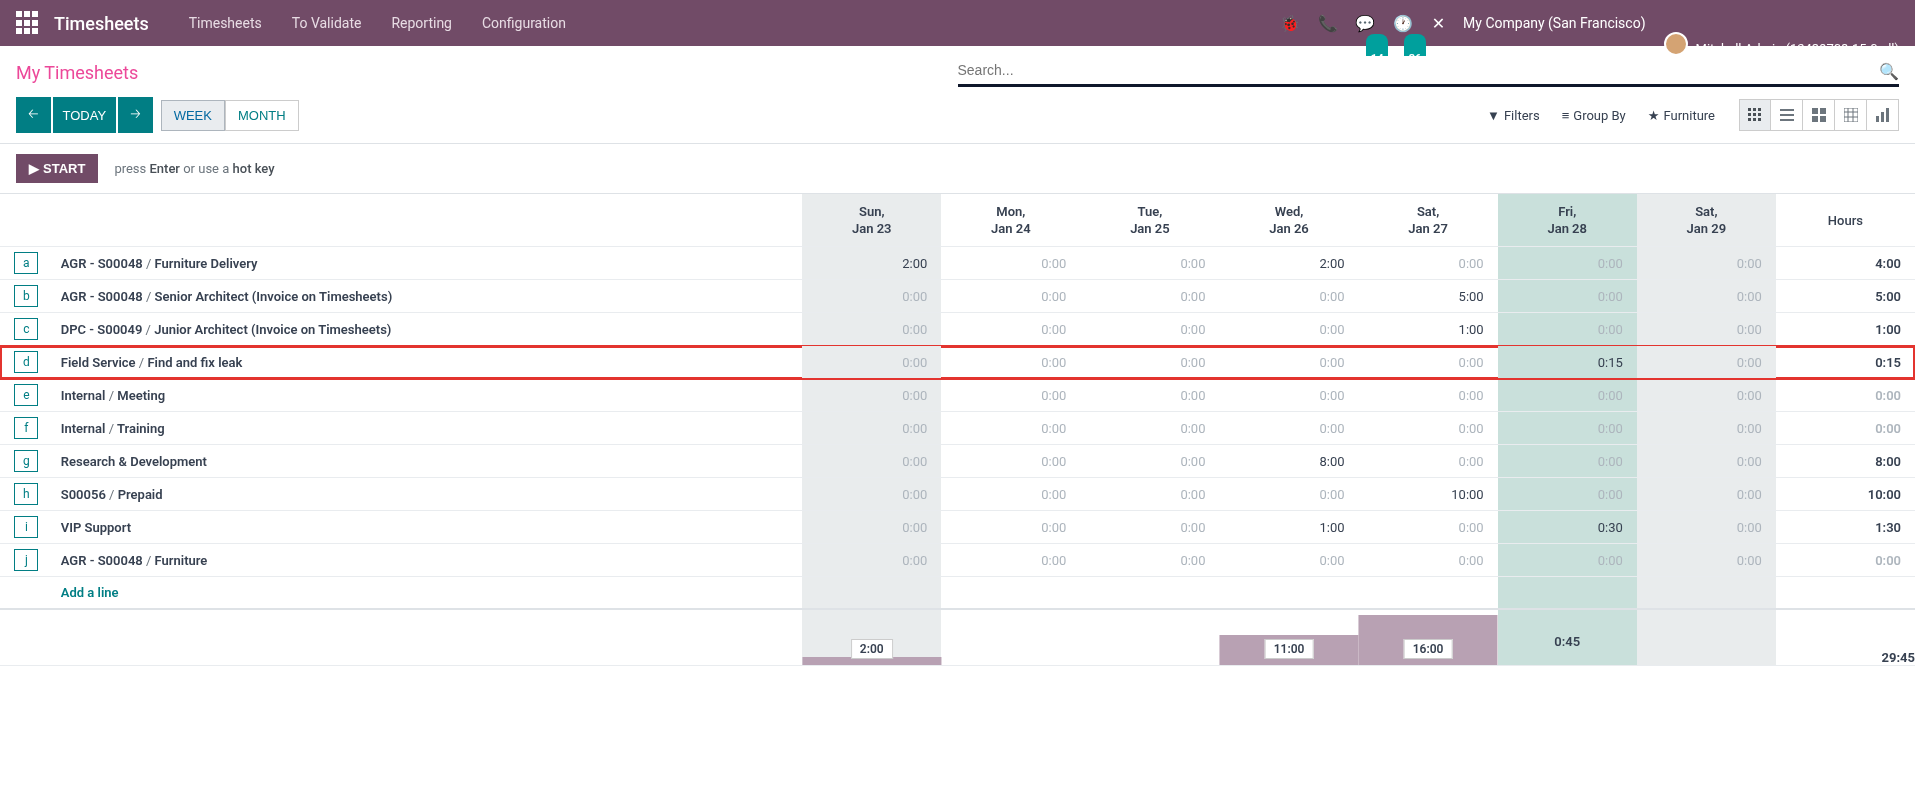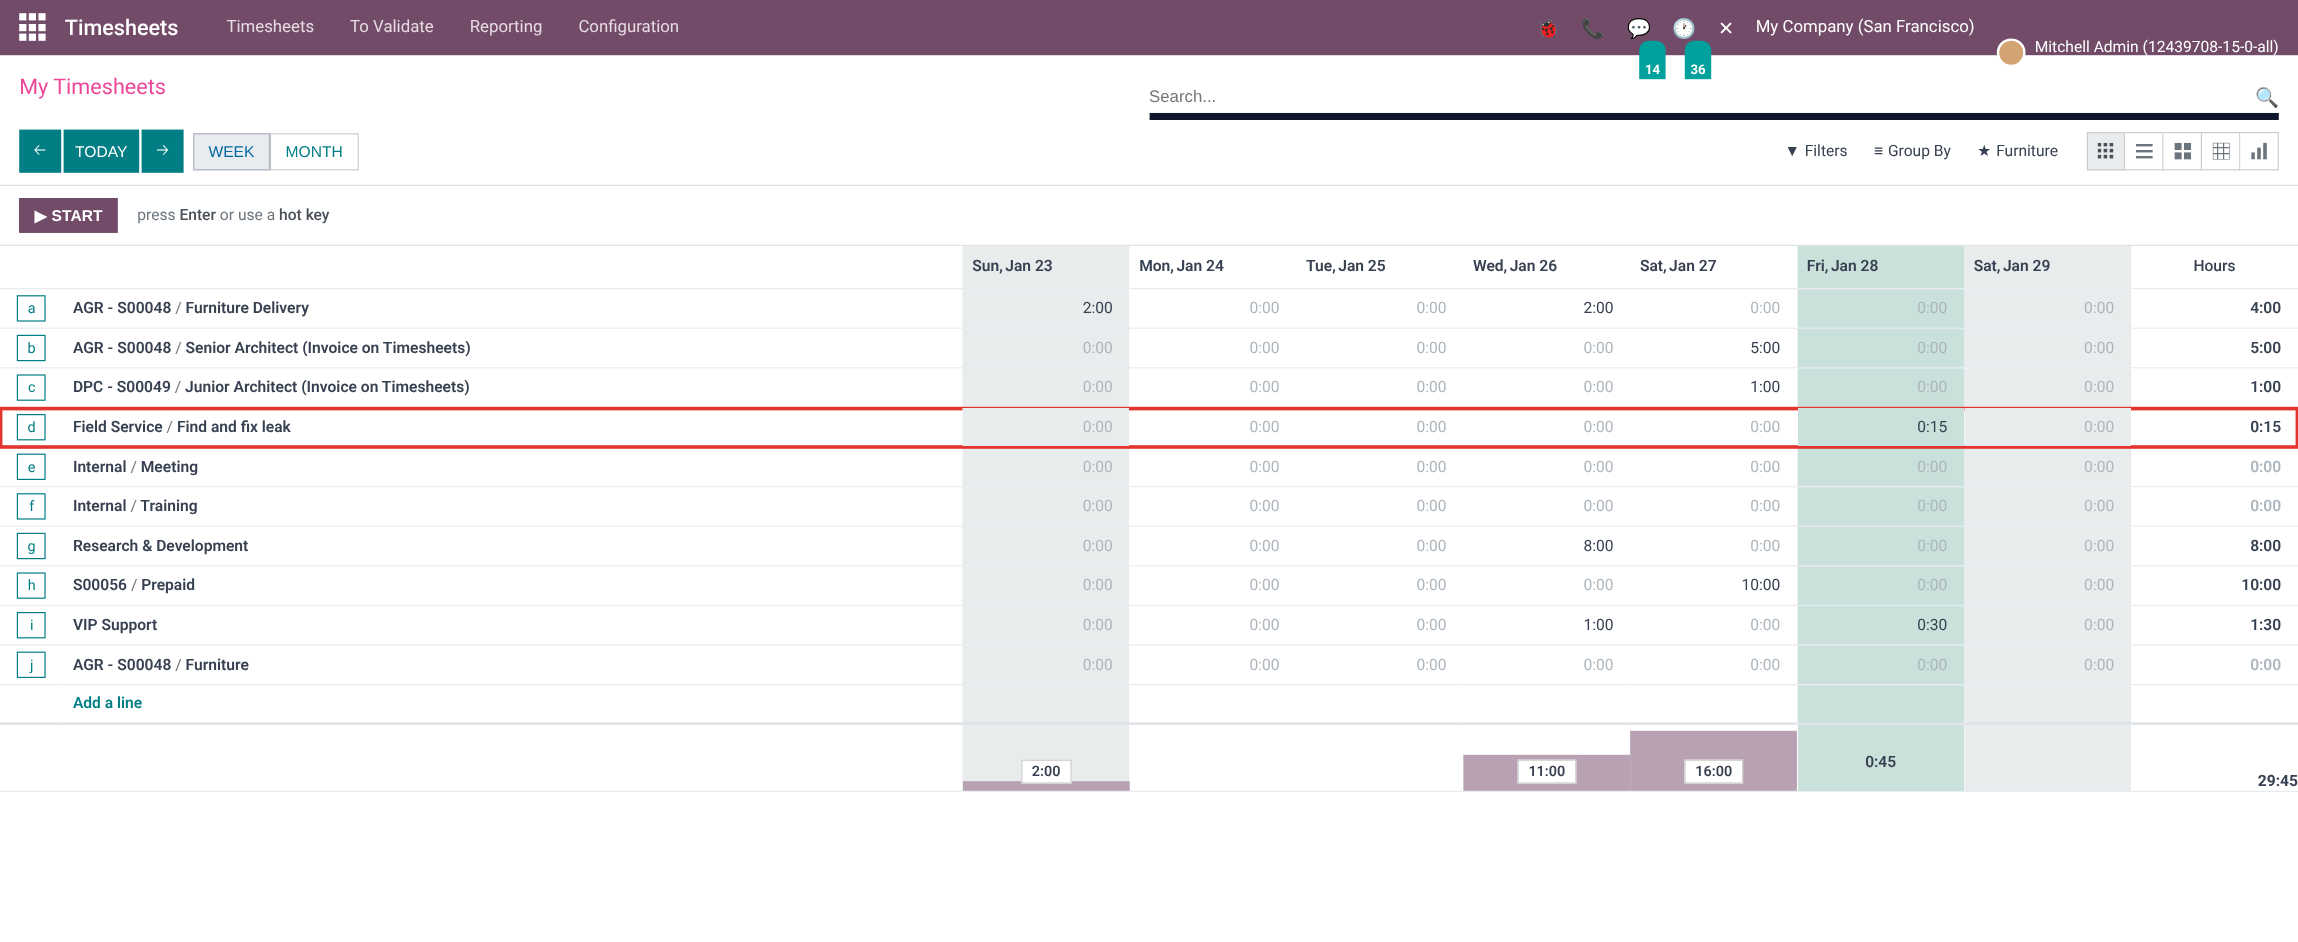--- a/index.html
+++ b/index.html
@@ -10,29 +10,29 @@
 .topnav .apps-icon { width: 24px; height: 24px; display: flex; flex-wrap: wrap; gap: 2px; cursor: pointer; }
 .topnav .apps-icon span { width: 6px; height: 6px; background: #fff; }
 .topnav .brand { font-size: 18px; font-weight: 500; margin-left: 14px; cursor: pointer; }
 .topnav .menu { display: flex; gap: 30px; margin-left: 40px; }
 .topnav .menu a { color: #e8dce4; text-decoration: none; font-size: 14px; cursor: pointer; }
 .topnav .spacer { flex: 1; }
 .topnav .tray { display: flex; align-items: center; gap: 18px; }
 .topnav .tray-icon { cursor: pointer; position: relative; font-size: 16px; }
 .topnav .badge { position: absolute; top: -8px; left: 10px; background: #00a09d; color: #fff; font-size: 11px; font-weight: bold; padding: 18px 5px; border-radius: 8px; margin-top: 28px; }
 .topnav .company { font-size: 14px; cursor: pointer; }
-.topnav .user { display: flex; align-items: flex-start; gap: 8px; cursor: pointer; margin-top: 42px; }
+.topnav .user { display: flex; align-items: flex-end; gap: 8px; cursor: pointer; margin-top: 42px; }
 .topnav .avatar { width: 24px; height: 24px; border-radius: 50%; background: #d4a373; border: 2px solid #fff; }
 
 
 .control-panel { display: flex; padding: 10px 16px 0; }
 .cp-left { flex: 1; }
 .cp-right { flex: 1; }
 .breadcrumb { font-size: 18px; color: #ec4899; padding: 6px 0; }
-.search-wrap { position: relative; border-bottom: 6px solid #0f172a; margin-top: 10px; }
+.search-wrap { position: relative; border-bottom: 3px solid #0f172a; }
 .search-input { width: 100%; border: none; padding: 6px 0; font-size: 14px; outline: none; }
 .search-icon { position: absolute; right: 0; top: 6px; font-size: 16px; cursor: pointer; }
 
 .control-panel2 { display: flex; padding: 8px 16px 10px; align-items: center; }
 .nav-btns { display: flex; gap: 2px; }
 .btn-teal { background: #017e84; color: #fff; border: none; padding: 7px 10px; font-size: 13px; cursor: pointer; font-weight: 500; }
 .btn-teal.arrow { padding: 7px 12px; }
 .scale-btns { display: flex; margin-left: 8px; }
 .scale-btn { border: 1px solid #ccc; background: #fff; padding: 7px 12px; font-size: 13px; cursor: pointer; color: #017e84; }
 .scale-btn.active { background: #e9ecef; color: #0369a1; border-color: #adb5bd; }
@@ -52,21 +52,21 @@
 
 
 .grid-wrap { overflow-x: auto; }
 table.grid { border-collapse: collapse; width: 100%; table-layout: fixed; }
 table.grid th, table.grid td { border-bottom: 1px solid #e9ecef; }
 table.grid th { font-weight: 500; padding: 10px 8px; text-align: center; color: #374151; }
 table.grid th.row-head-col { width: 44px; }
 table.grid th.name-col { width: 625px; }
 table.grid th.day-col { width: 116px; }
 table.grid th.total-col { width: 116px; }
-.day-head { display: flex; flex-direction: row; gap: 2px; font-weight: 600; }
+.day-head { display: flex; flex-direction: column; gap: 2px; font-weight: 600; }
 .col-sun { background: #e9eced; }
 .col-fri { background: #c9e0db; }
 .col-sat { background: #e9eced; }
 .row-hot { width: 24px; height: 22px; border: 1px solid #017e84; color: #017e84; background: #fff; display: inline-flex; align-items: center; justify-content: center; font-size: 12px; cursor: pointer; }
 td.row-head { text-align: center; padding: 5px 8px; }
 td.row-name { padding: 5px 8px; font-weight: 600; font-size: 13px; }
 td.row-name .sep { color: #6c757d; font-weight: normal; }
 td.cell { text-align: right; padding: 5px 14px; font-size: 13px; }
 td.cell.muted { color: #adb5bd; }
 tr.hl td { position: relative; }

